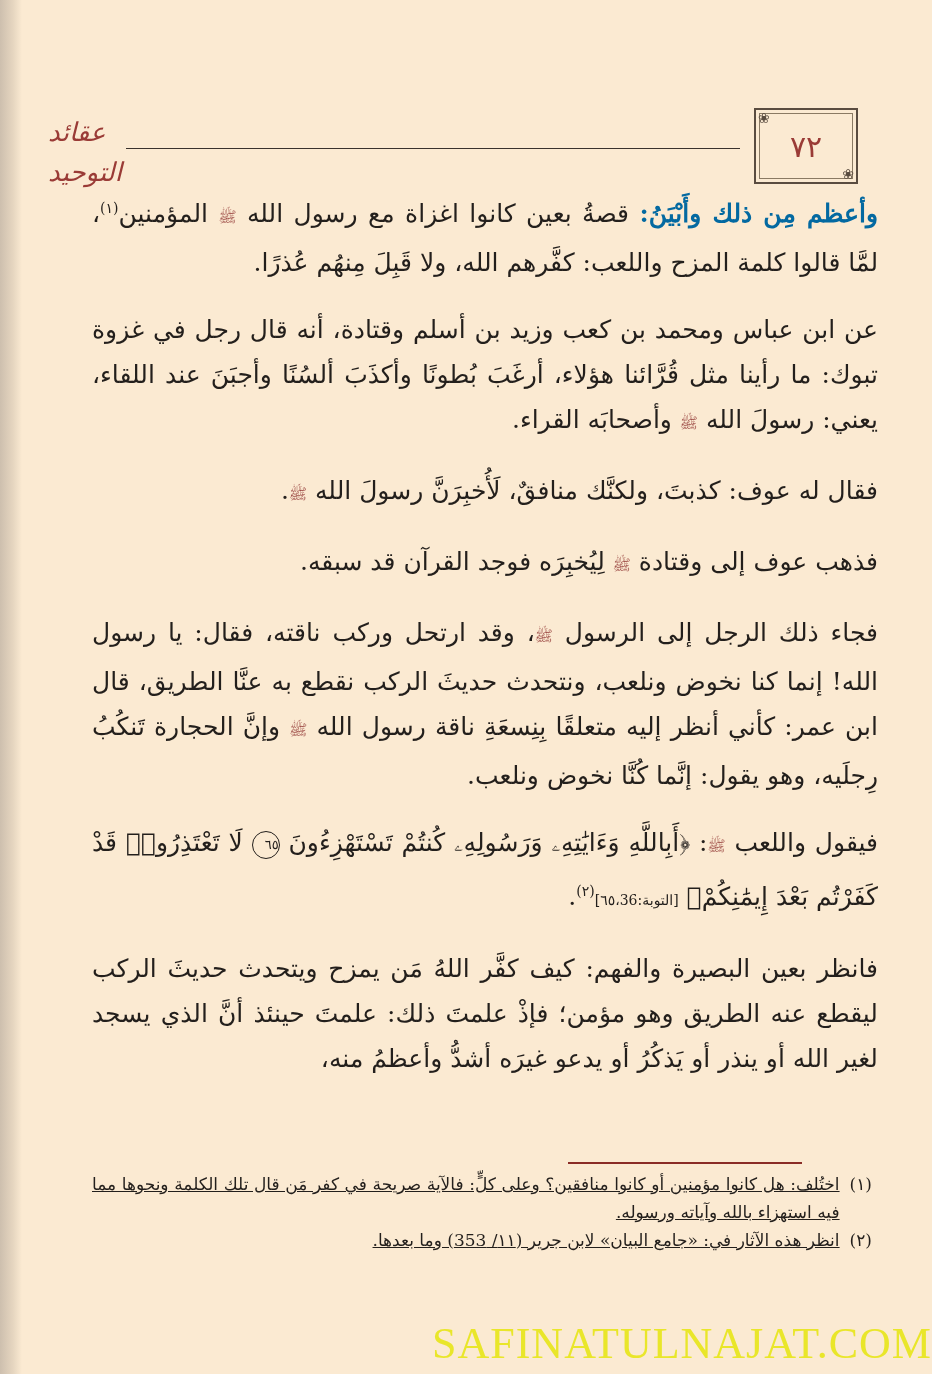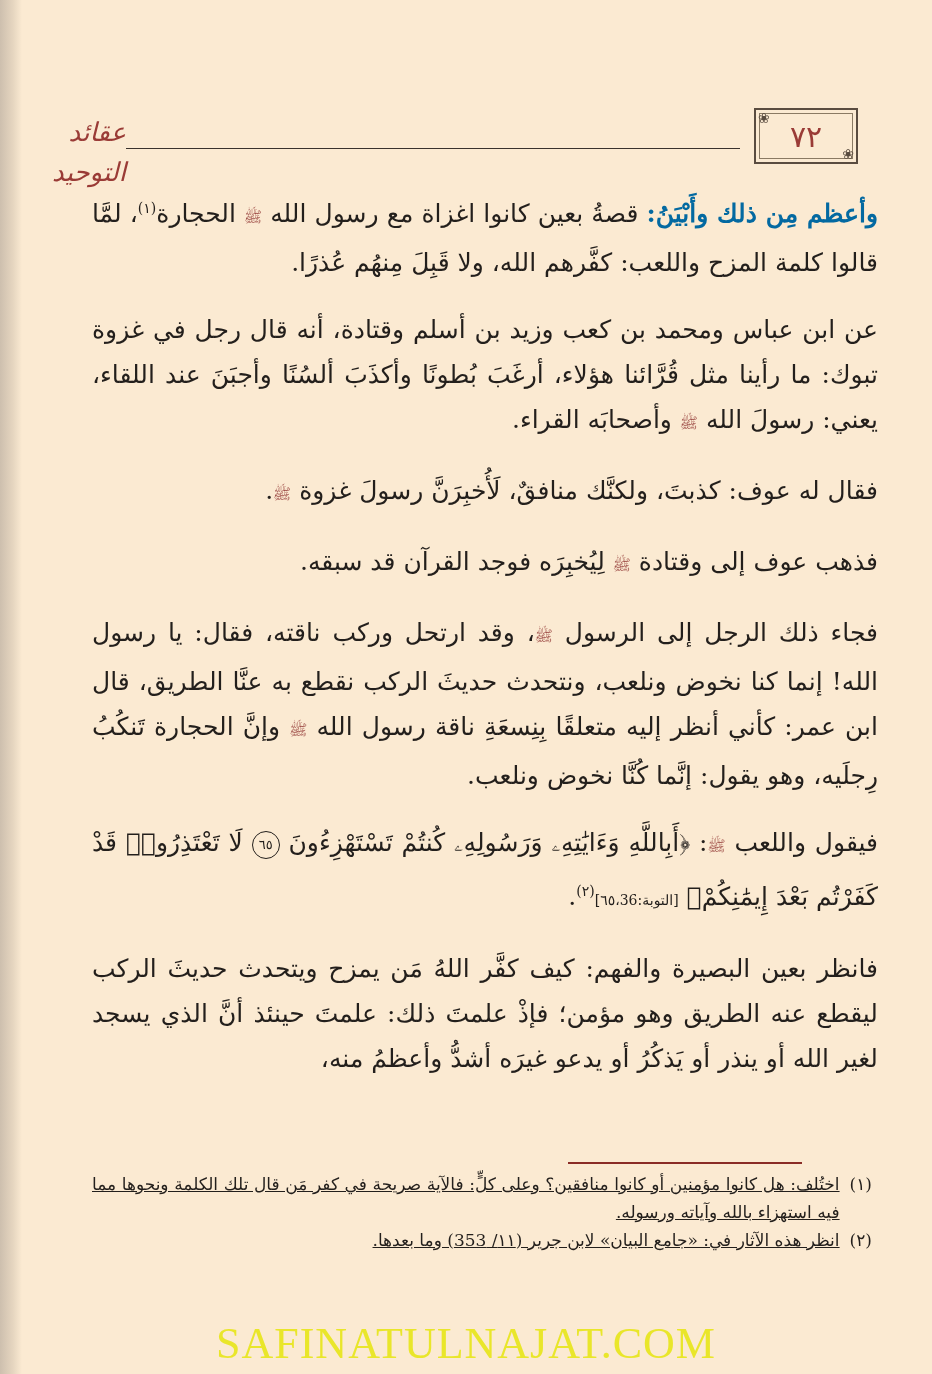--- a/index.html
+++ b/index.html
@@ -10,29 +10,29 @@
     color: #231f1c;
     position: relative;
   }
   .spine {
     position: absolute; left: 0; top: 0; width: 22px; height: 1374px;
     background: linear-gradient(to right, #cdbfae 0%, #e6d6c0 60%, #fbead2 100%);
   }
   
   .header { position: absolute; top: 108px; left: 48px; width: 810px; height: 72px; }
   .book-title {
-    position: absolute; left: 0; top: 4px; width: 78px; text-align: right;
+    position: absolute; left: 0; top: 4px; width: 78px; text-align: left;
     font-size: 26px; color: #9a3b36; font-style: italic; line-height: 40px;
   }
   .header-rule {
     position: absolute; left: 78px; right: 118px; top: 40px; height: 0;
     border-top: 1.5px solid #3a322d;
   }
   .page-number-frame {
-    position: absolute; right: 0; top: 0; width: 104px; height: 56px;
+    position: absolute; right: 0; top: 0; width: 104px; height: 76px;
     border: 2px solid #5a4c40; box-sizing: border-box;
     outline: 1px solid #8a7a63; outline-offset: -6px;
     display: flex; align-items: center; justify-content: center;
     background: #fbead2;
   }
   .page-number-frame::before, .page-number-frame::after {
     content: "❀"; position: absolute; font-size: 14px; color: #5a4c40;
   }
   .page-number-frame::before { left: 2px; top: 0px; }
   .page-number-frame::after { right: 2px; bottom: 0px; }
@@ -45,73 +45,73 @@
     font-size: 25px; line-height: 45px;
   }
   .para { margin: 0 0 22px 0; }
   .para p { margin: 0; }
   .lead { color: #0369a1; font-weight: bold; }
   .honor { color: #a0504a; font-size: 15px; }
   .fn-ref { font-size: 14px; vertical-align: super; }
   .quran { font-size: 25px; }
   .ayah-marker {
     display: inline-block; border: 1.5px solid #231f1c; border-radius: 50%;
-    width: 26px; height: 26px; line-height: 26px; font-size: 13px; text-align: center;
+    width: 26px; height: 26px; line-height: 26px; font-size: 13px; text-align: right;
     vertical-align: middle;
   }
   .surah-ref { font-size: 14px; }
 
   
   .fn-rule {
     position: absolute; left: 568px; width: 234px; top: 1162px; height: 0;
     border-top: 2px solid #8a2c26;
   }
   .footnotes {
     position: absolute; top: 1170px; left: 92px; width: 780px;
     direction: rtl; text-align: justify; font-size: 17px; line-height: 28px;
   }
   .footnote { display: flex; gap: 10px; }
   .fn-num { white-space: nowrap; }
   .fn-text { flex: 1; text-decoration: underline; }
 
   .watermark {
-    position: absolute; top: 1318px; left: 0; width: 932px; text-align: center;
+    position: absolute; top: 1318px; left: 0; width: 932px; text-align: right;
     font-family: "Liberation Serif", serif; font-size: 44px; color: #e9e62a;
     letter-spacing: 1px;
   }
 </style>
 </head>
 <body>
 
 <div class="spine"></div>
 
 <div class="header">
   <div class="book-title">عقائد التوحيد</div>
   <div class="header-rule"></div>
   <div class="page-number-frame">
     <span class="page-number">٧٢</span>
   </div>
 </div>
 
 <div class="content">
   <div class="para">
       <p>
-    <span class="lead">وأعظم مِن ذلك وأَبْيَنُ:</span><span> قصةُ بعين كانوا اغزاة مع رسول الله </span><span class="honor">ﷺ</span><span> الحجارة</span><span class="fn-ref">(١)</span><span>، لمَّا قالوا كلمة المزح واللعب: كفَّرهم الله، ولا قَبِلَ مِنهُم عُذرًا.</span>
+    <span class="lead">وأعظم مِن ذلك وأَبْيَنُ:</span><span> قصةُ بعين كانوا اغزاة مع رسول الله </span><span class="honor">ﷺ</span><span> المؤمنين</span><span class="fn-ref">(١)</span><span>، لمَّا قالوا كلمة المزح واللعب: كفَّرهم الله، ولا قَبِلَ مِنهُم عُذرًا.</span>
   </p>
     </div>
 
   <div class="para">
       <p>
     <span>عن ابن عباس ومحمد بن كعب وزيد بن أسلم وقتادة، أنه قال رجل في غزوة تبوك: ما رأينا مثل قُرَّائنا هؤلاء، أرغَبَ بُطونًا وأكذَبَ ألسُنًا وأجبَنَ عند اللقاء، يعني: رسولَ الله </span><span class="honor">ﷺ</span><span> وأصحابَه القراء.</span>
   </p>
     </div>
 
   <div class="para">
       <p>
-    <span>فقال له عوف: كذبتَ، ولكنَّك منافقٌ، لَأُخبِرَنَّ رسولَ غزوة </span><span class="honor">ﷺ</span><span>.</span>
+    <span>فقال له عوف: كذبتَ، ولكنَّك منافقٌ، لَأُخبِرَنَّ رسولَ الله </span><span class="honor">ﷺ</span><span>.</span>
   </p>
     </div>
 
   <div class="para">
       <p>
     <span>فذهب عوف إلى وقتادة </span><span class="honor">ﷺ</span><span> لِيُخبِرَه فوجد القرآن قد سبقه.</span>
   </p>
     </div>
 
   <div class="para">

